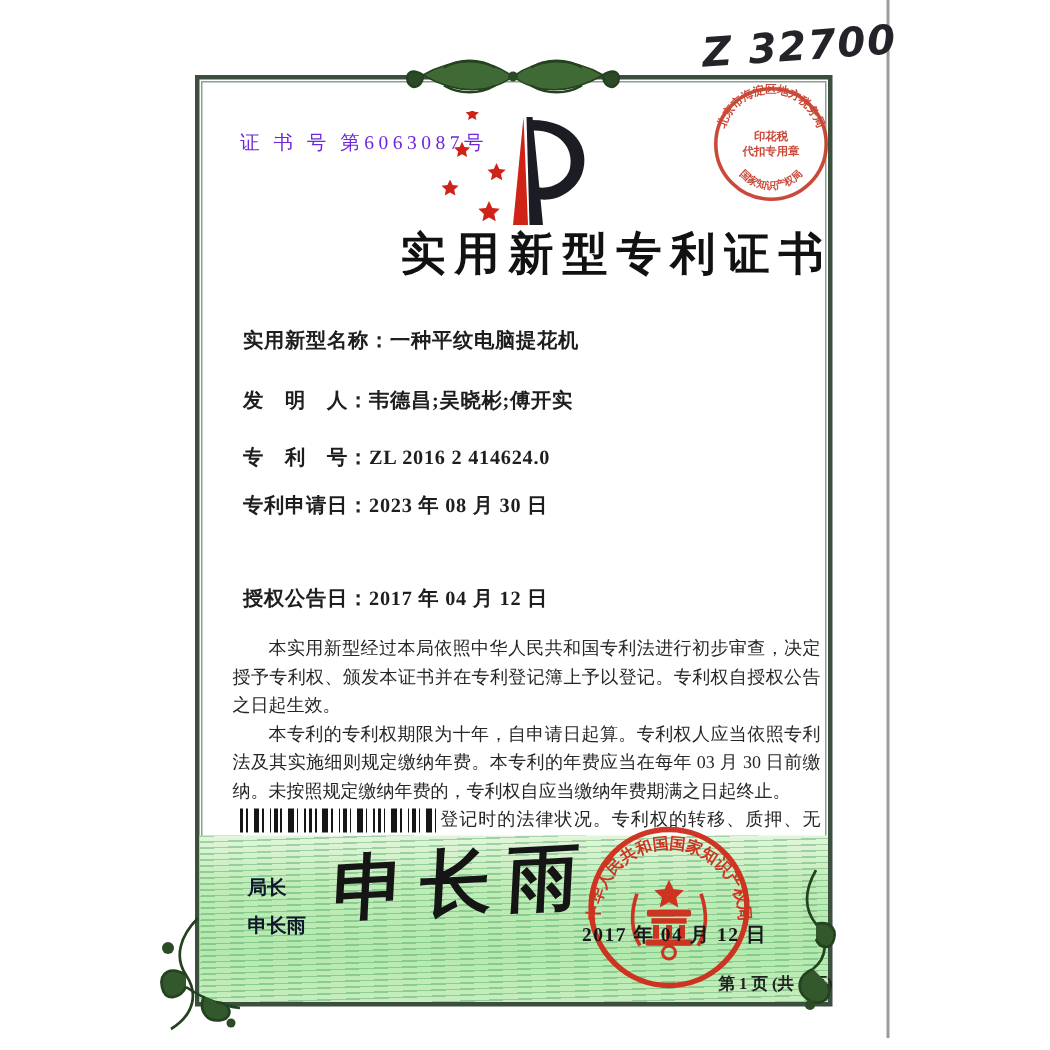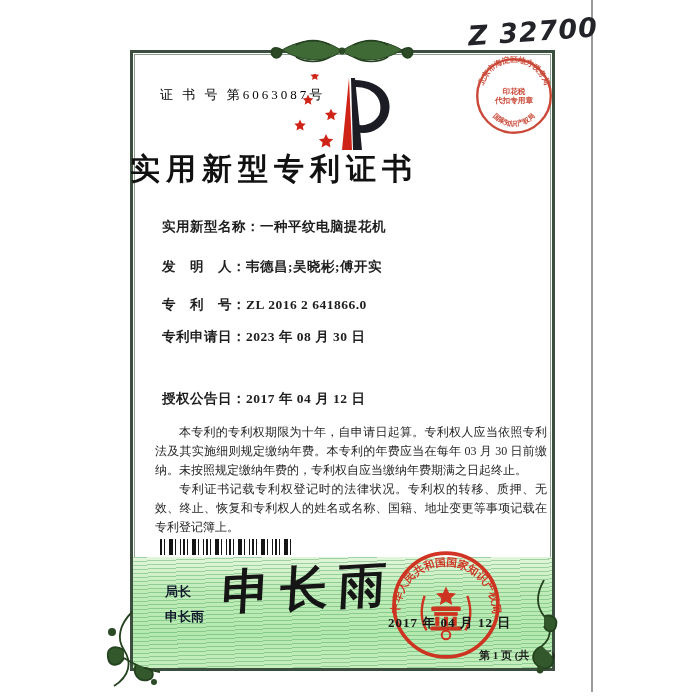--- a/index.html
+++ b/index.html
@@ -14,25 +14,25 @@
   #page-edge{left:591px;top:0;width:2px;height:692px;background:#9b9b9b;}
   
   #handwritten{left:468px;top:16px;width:130px;font-family:"DejaVu Sans",sans-serif;
     font-size:27px;font-style:italic;font-weight:600;color:#23232a;
     transform:rotate(-4deg);letter-spacing:1px;}
   
   #frame{left:130px;top:50px;width:425px;height:621px;
     border:3px solid #3c4e3e;box-sizing:border-box;}
   #frame-inner{position:absolute;inset:1px;border:1px solid #8aa18c;}
   
-  #cert-no{left:160px;top:86px;font-size:13px;letter-spacing:3px;color:#000000;}
+  #cert-no{left:160px;top:86px;font-size:13px;letter-spacing:3px;color:#6d28d9;}
   
   #logo{left:292px;top:74px;width:104px;height:80px;}
   
-  #title{left:130px;top:149px;width:425px;text-align:left;
+  #title{left:130px;top:149px;width:425px;text-align:right;
     font-size:30px;font-weight:700;letter-spacing:6px;color:#111;}
   
   .row{position:absolute;left:162px;width:380px;font-size:13.5px;font-weight:600;
     color:#1e1e1e;letter-spacing:0.5px;white-space:nowrap;}
   #row-0{top:218px;} #row-1{top:258px;} #row-2{top:296px;}
   #row-3{top:328px;} #row-4{top:362px;} #row-5{top:390px;}
   
   #paragraphs{left:155px;top:423px;width:392px;font-size:12px;line-height:1.58;
     text-align:justify;color:#262626;font-weight:500;}
   #paragraphs p{margin:0;text-indent:2em;}
@@ -125,30 +125,31 @@
 
   <div id="title" class="abs">实用新型专利证书</div>
 
   <div class="row" id="row-0">
     <span>实用新型名称：</span><span>一种平纹电脑提花机</span>
   </div>
   <div class="row" id="row-1">
     <span>发　明　人：</span><span>韦德昌;吴晓彬;傅开实</span>
   </div>
   <div class="row" id="row-2">
-    <span>专　利　号：</span><span>ZL 2016 2 641866.0</span>
+    <span>专　利　号：</span><span>ZL 2016 2 414624.0</span>
   </div>
   <div class="row" id="row-3">
     <span>专利申请日：</span><span>2023 年 08 月 30 日</span>
   </div>
   <div class="row" id="row-5">
     <span>授权公告日：</span><span>2017 年 04 月 12 日</span>
   </div>
 
   <div id="paragraphs" class="abs">
+    <p>本实用新型经过本局依照中华人民共和国专利法进行初步审查，决定授予专利权、颁发本证书并在专利登记簿上予以登记。专利权自授权公告之日起生效。</p>
     <p>本专利的专利权期限为十年，自申请日起算。专利权人应当依照专利法及其实施细则规定缴纳年费。本专利的年费应当在每年 03 月 30 日前缴纳。未按照规定缴纳年费的，专利权自应当缴纳年费期满之日起终止。</p>
     <p>专利证书记载专利权登记时的法律状况。专利权的转移、质押、无效、终止、恢复和专利权人的姓名或名称、国籍、地址变更等事项记载在专利登记簿上。</p>
   </div>
 
   <div id="barcode" class="abs"></div>
 
   <div id="band" class="abs"></div>
 
   <div id="officer" class="abs">
     <div>局长</div>

